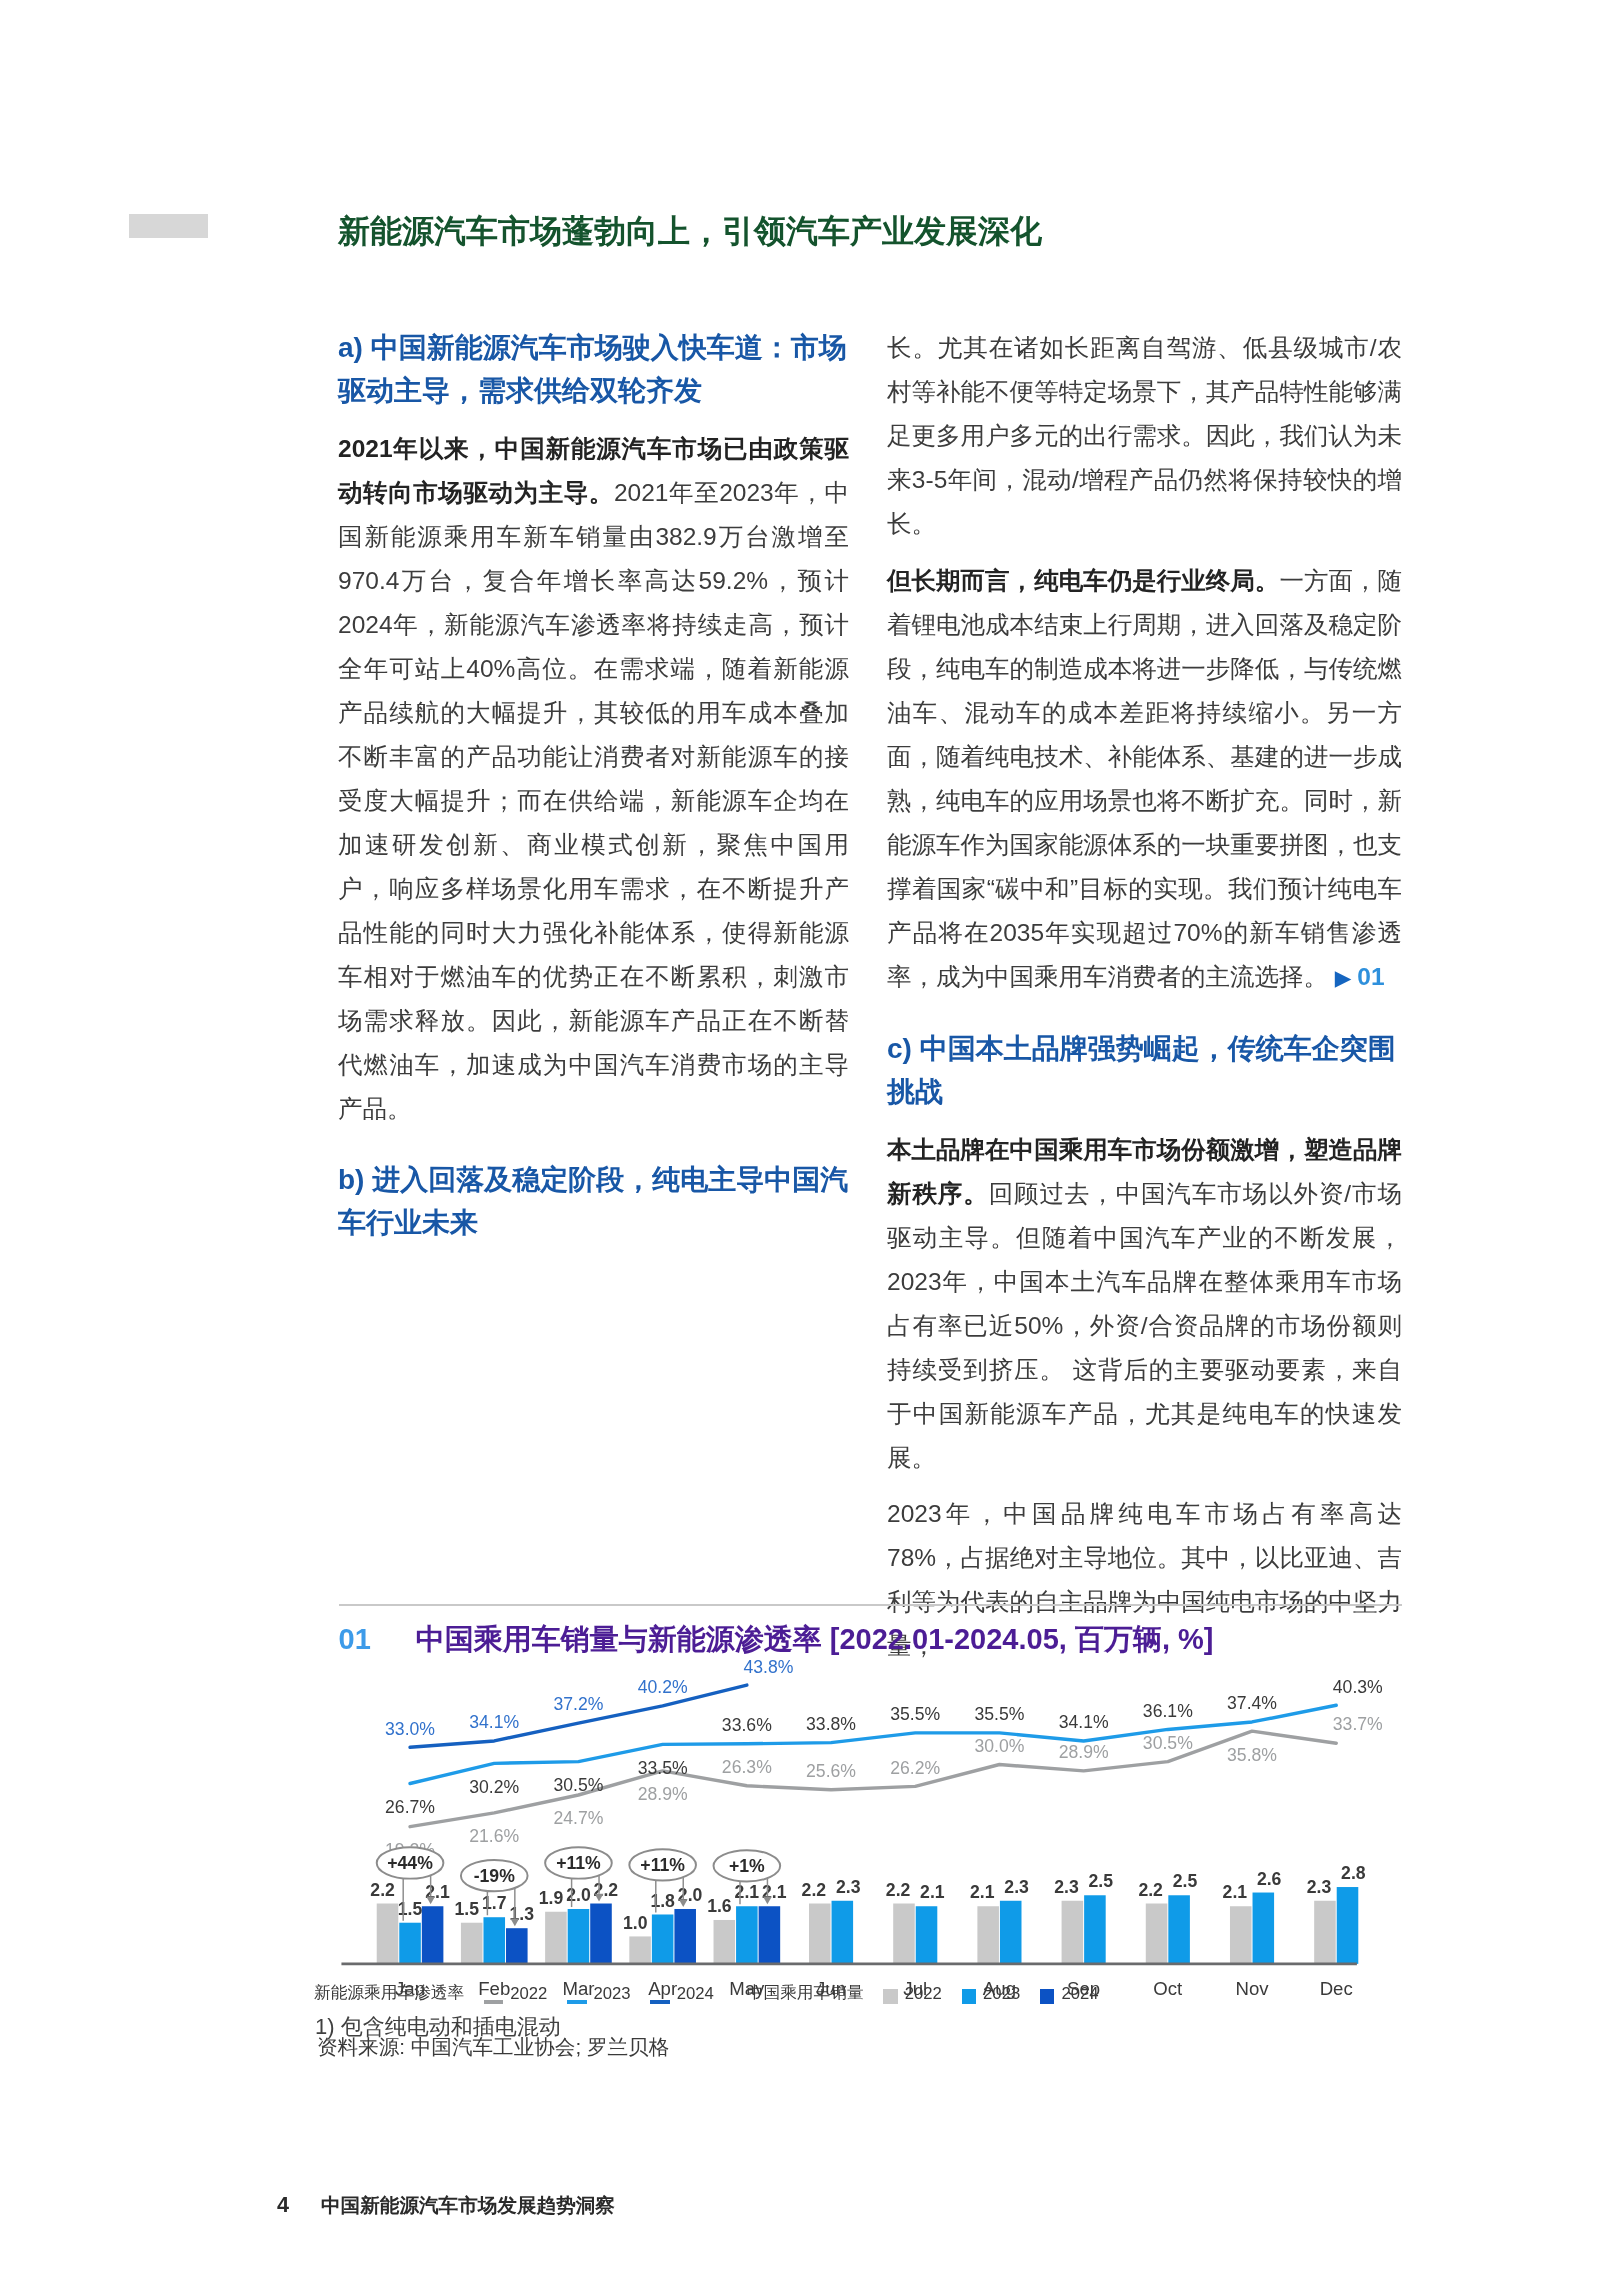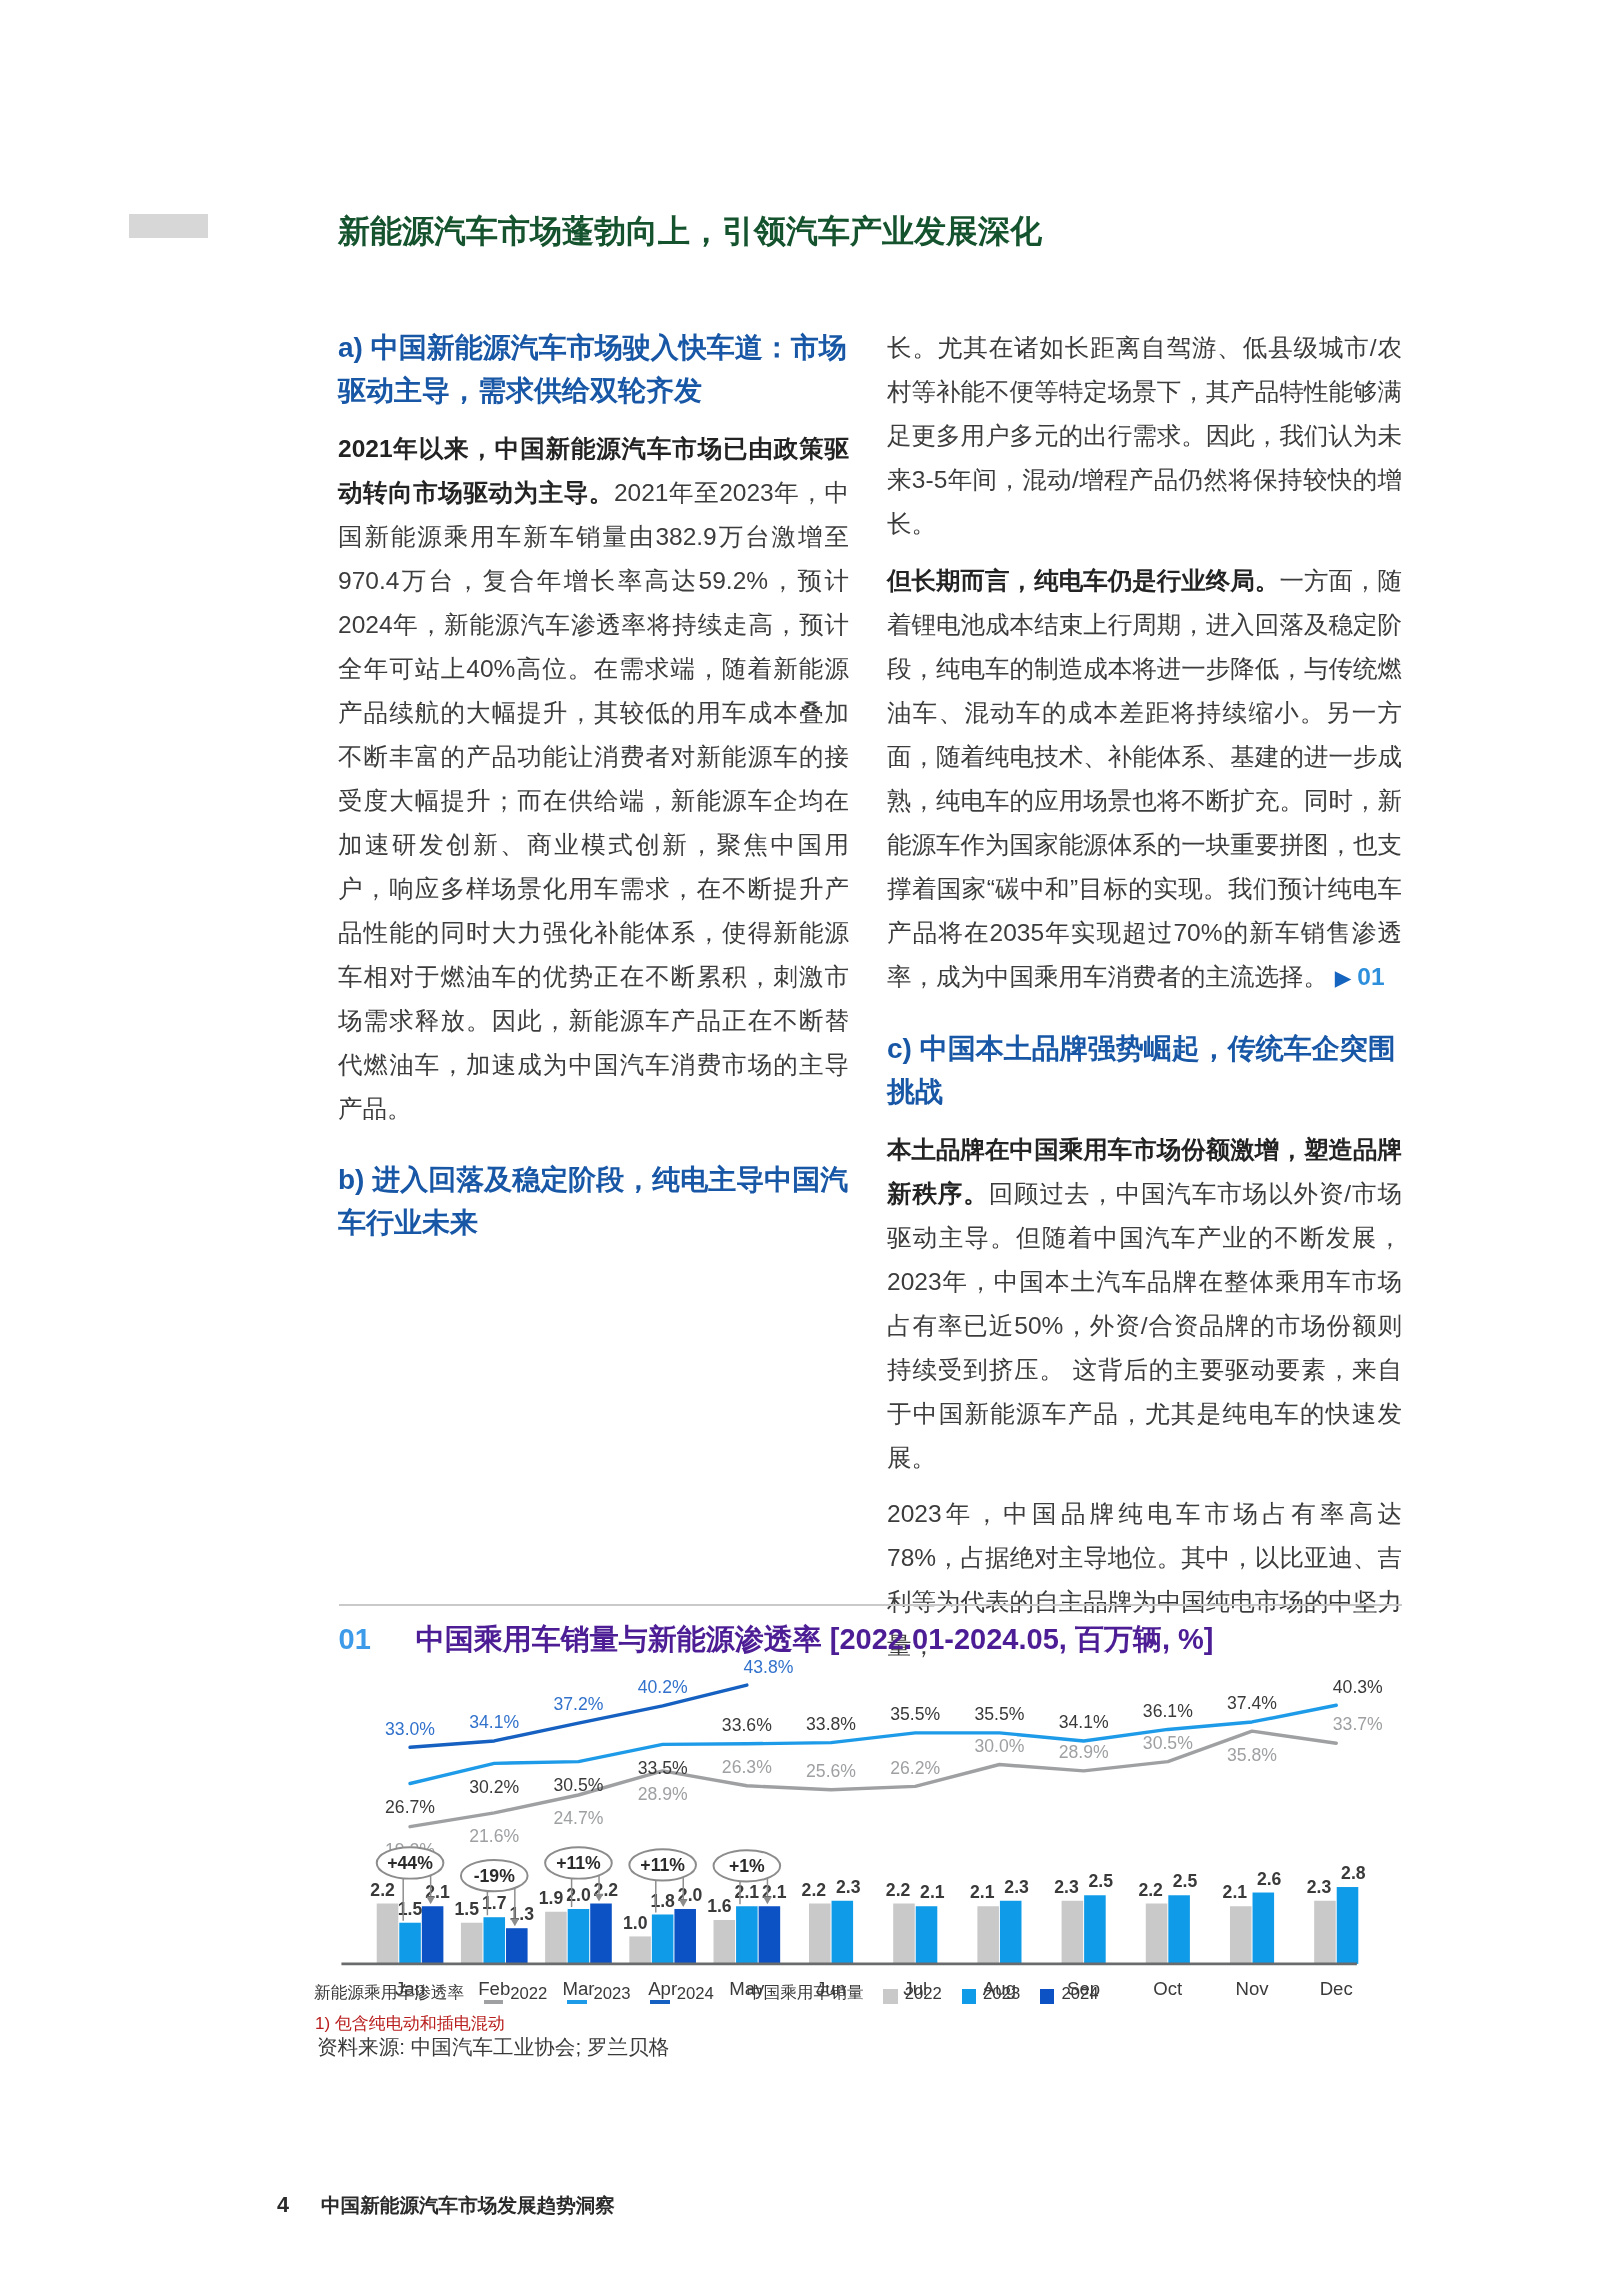--- a/index.html
+++ b/index.html
@@ -23,21 +23,21 @@
   .chart{left:314px;top:1604px;width:1093px;height:549px;}
   .chart .rule{position:absolute;left:24.5px;top:0;width:1063px;height:2px;background:#C9C9C9;}
   .chart .head{position:absolute;left:24.5px;top:15.7px;display:flex;align-items:baseline;}
   .fignum{color:#3D9BE9;font-weight:bold;font-size:29px;}
   .figtitle{margin-left:45px;color:#4c1d95;font-weight:bold;font-size:29px;white-space:nowrap;}
   #chart-svg{position:absolute;left:0;top:54px;}
   .legend{position:absolute;left:0;top:377px;display:flex;align-items:flex-end;font-size:16.7px;color:#3A3A3A;white-space:nowrap;}
   .lchip{display:inline-block;width:19.6px;height:3.9px;margin:0 6.9px 0 19.6px;}
   .bchip{display:inline-block;width:14.7px;height:14.7px;margin:0 6.9px 0 19.6px;}
   .legend .grp2{margin-left:33px;}
-  .fnote{position:absolute;left:1px;top:408px;font-size:17px;color:#b91c1c;}
+  .fnote{position:absolute;left:1px;top:408px;font-size:22px;color:#404040;}
   .source{position:absolute;left:2.9px;top:429px;font-size:20.6px;color:#3A3A3A;}
   .pagefoot{left:277px;top:2192px;display:flex;align-items:baseline;color:#2A2A2A;}
   .pf-num{font-size:21.6px;font-weight:bold;}
   .pf-title{font-size:19.6px;font-weight:bold;margin-left:32px;}
   svg text{font-family:"Liberation Sans","DejaVu Sans",sans-serif;}
 </style>
 </head>
 <body>
 
 <div class="page">

